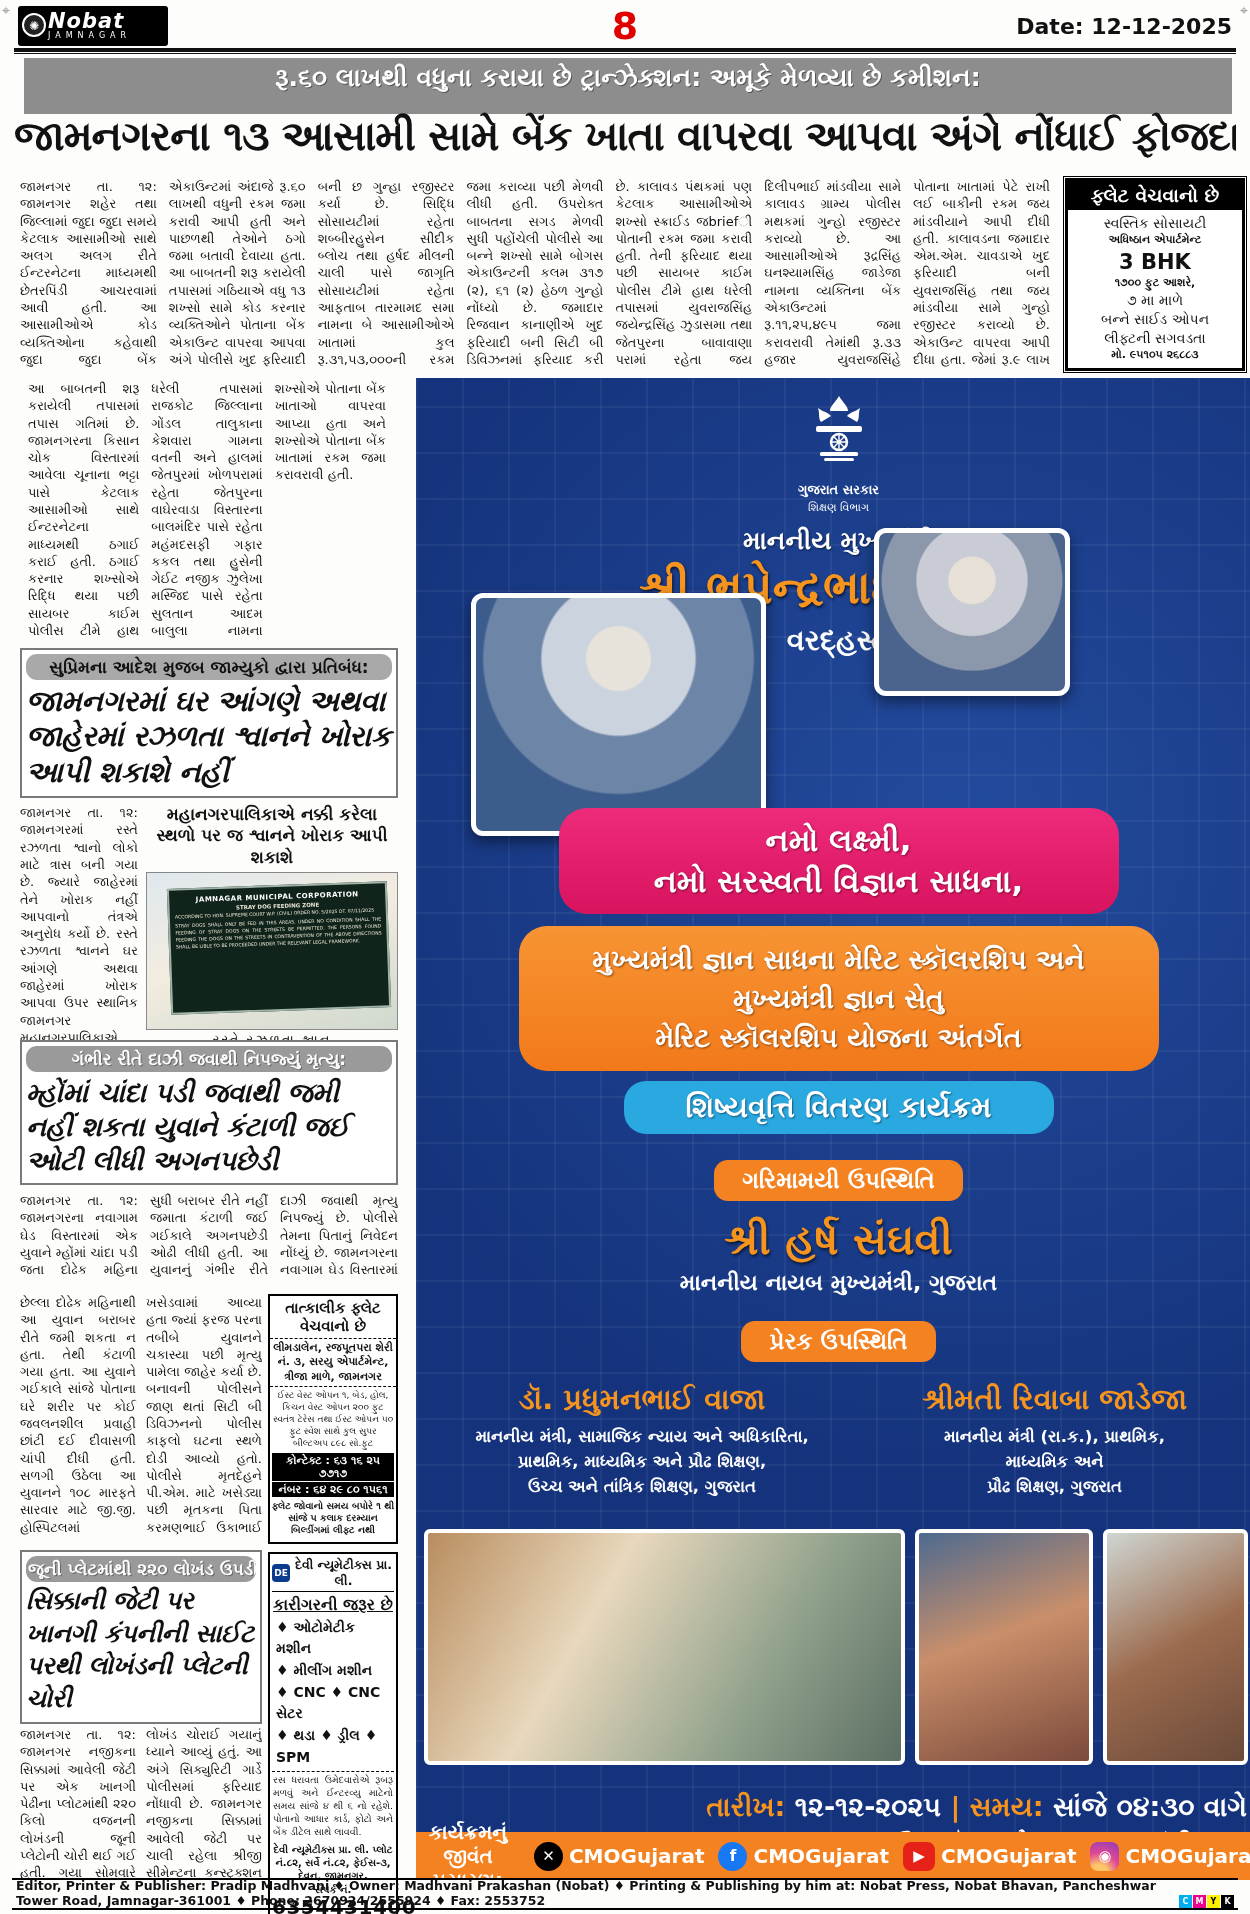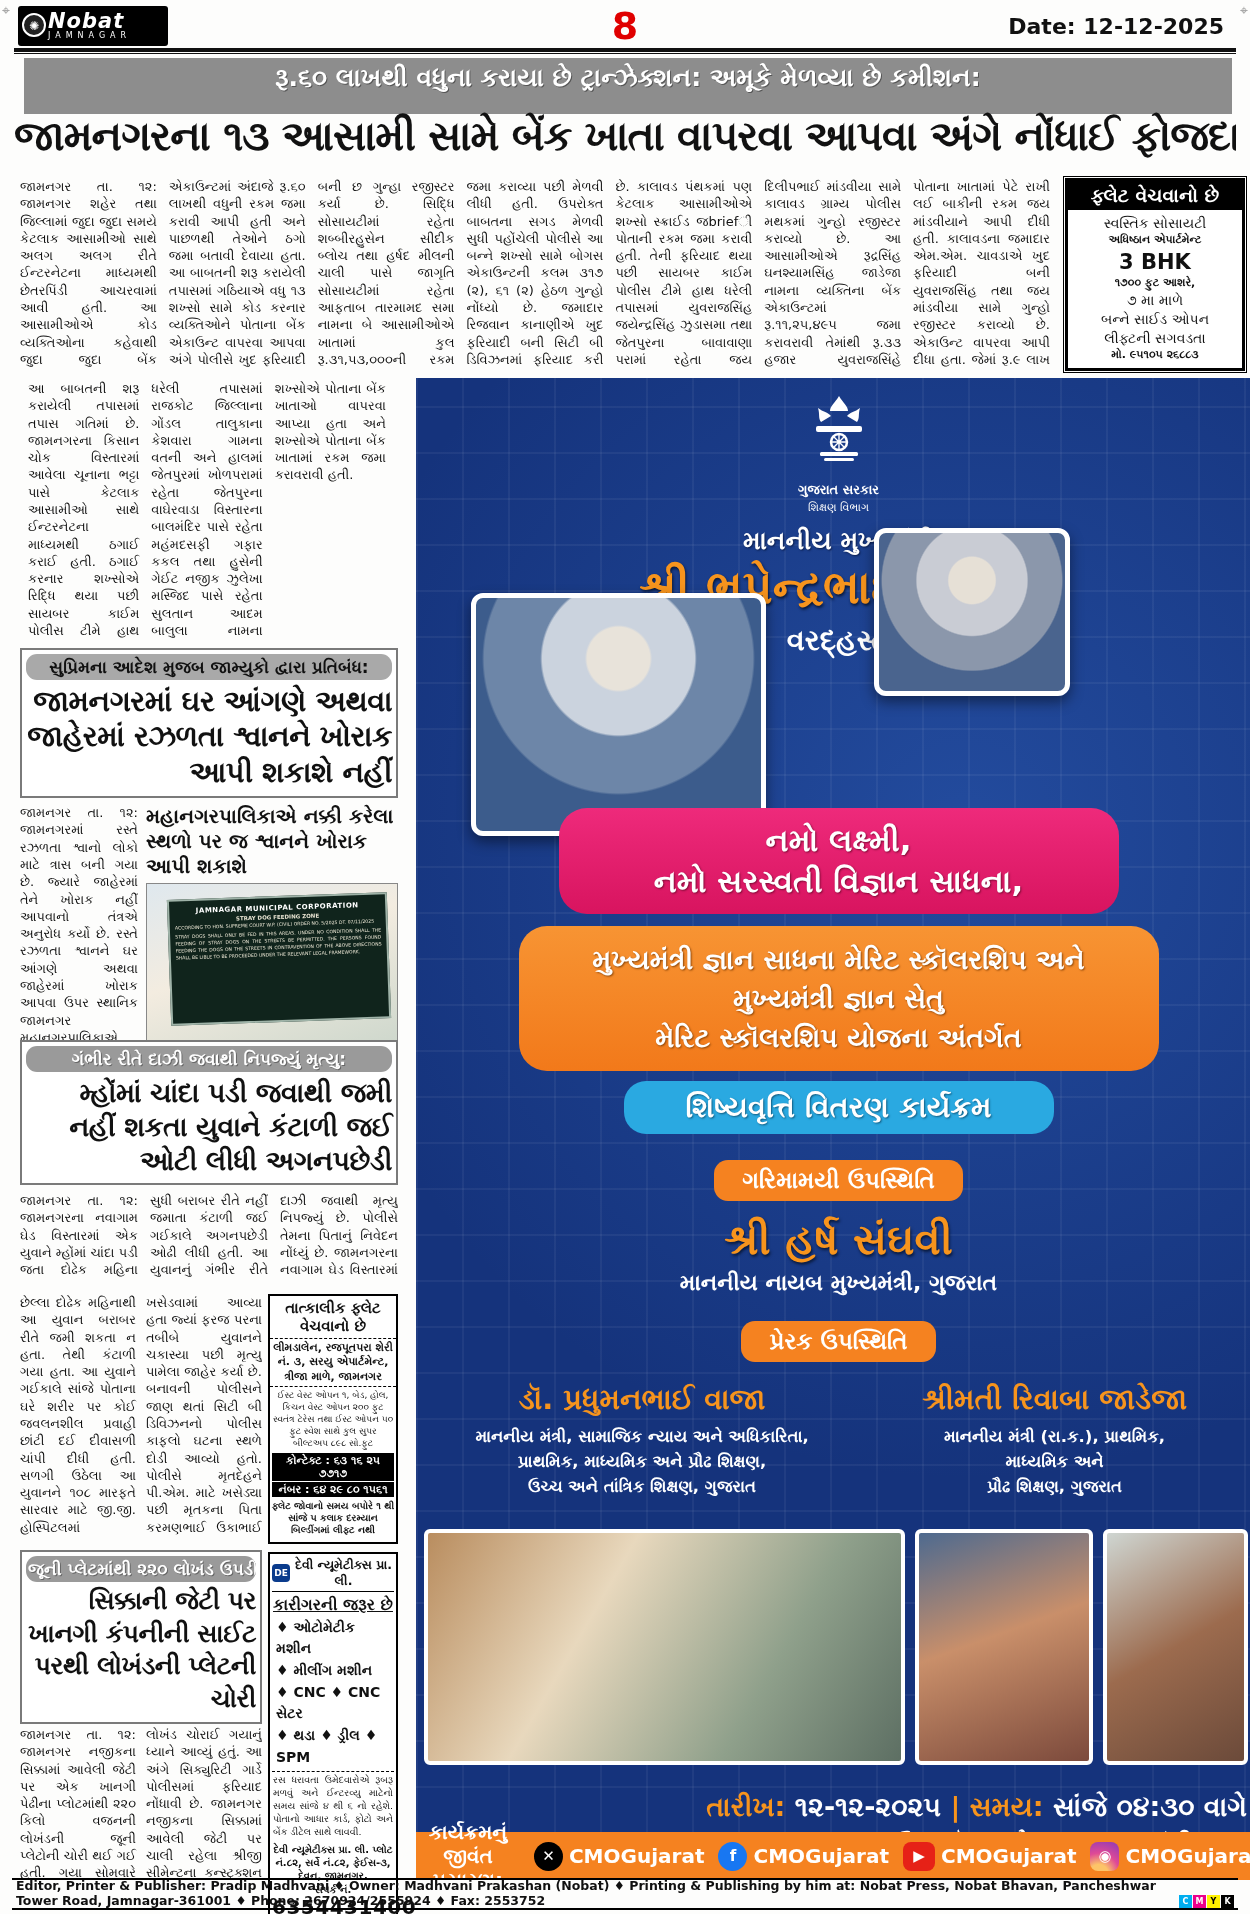--- a/index.html
+++ b/index.html
@@ -10,21 +10,21 @@
   
   #header { position:absolute; top:6px; left:18px; right:18px; height:40px; }
   .nobat-logo { position:absolute; left:0; top:0; width:150px; height:40px; background:#000; color:#fff;
                 border-radius:3px; display:flex; flex-direction:column; justify-content:center; padding-left:30px; }
   .nobat-logo .nb { font-size:21px; font-weight:bold; font-style:italic; letter-spacing:1px; line-height:20px; }
   .nobat-logo .nj { font-size:8px; letter-spacing:5px; line-height:10px; }
   .nobat-emblem { position:absolute; left:4px; top:7px; width:24px; height:24px; border:2px solid #fff;
                   border-radius:50%; background:#222; color:#fff; font-size:12px; text-align:center; line-height:22px; }
   .page-number { position:absolute; left:0; right:0; top:0; text-align:center; color:#e00000;
                  font-size:38px; font-weight:bold; line-height:40px; }
-  .page-date { position:absolute; right:8px; top:8px; font-size:22px; font-weight:bold; }
+  .page-date { position:absolute; right:0; top:8px; font-size:22px; font-weight:bold; }
   #header-rule { position:absolute; top:48px; left:14px; right:14px; height:6px;
                  border-top:4px solid #111; border-bottom:1px solid #111; }
   
   #strapline { position:absolute; top:58px; left:24px; right:18px; height:56px; background:#8d8d8d;
                color:#fff; font-weight:bold; font-size:25px; text-align:center; line-height:40px;
                text-shadow:1px 1px 0 #555; overflow:hidden; white-space:nowrap; }
   
   #lead-headline { position:absolute; top:100px; left:14px; right:14px; height:72px; font-size:41px;
                    font-weight:bold; text-align:center; white-space:nowrap; overflow:hidden;
                    letter-spacing:-1px; line-height:72px; }
@@ -42,28 +42,28 @@
   .rail-tail { margin-top:6px; font-size:12.5px; line-height:1.3; text-align:justify; }
   
   #lead-left { position:absolute; top:380px; left:28px; width:358px; height:262px;
                column-count:3; column-gap:12px; }
   
   .story-frame { border:2px solid #7a7a7a; padding:4px; background:#fff; }
   .kicker { background:#a9a9a9; font-weight:bold; font-size:17px; text-align:center; padding:3px 2px;
             white-space:nowrap; overflow:hidden;border-radius:11px; }
   .kicker.light { color:#fff; background:#9a9a9a; text-shadow:1px 1px 0 #666; }
   .kicker.dark { color:#101010; }
-  .story-headline { font-weight:bold; text-align:right; letter-spacing:-0.5px; }
+  .story-headline { font-weight:bold; text-align:left; letter-spacing:-0.5px;font-style:italic; }
   
   #dog-story { position:absolute; top:648px; left:20px; width:378px; }
   #dog-story .story-headline { font-size:29px; line-height:1.22; padding:4px 0 2px; }
   #dog-body { display:flex; margin-top:6px; height:236px; }
   #dog-col1 { width:118px; }
   #dog-right { flex:1; margin-left:8px; }
-  #dog-subhead { font-weight:bold; font-size:20px; line-height:1.25; text-align:left; padding-bottom:4px; }
+  #dog-subhead { font-weight:bold; font-size:17px; line-height:1.25; text-align:center; padding-bottom:4px; }
   #sign-photo { height:158px; border:1px solid #888; position:relative; overflow:hidden;
                 background:linear-gradient(160deg,#dfe8ee 0%,#f3ece0 45%,#cfd8cd 100%); }
   #sign-board { position:absolute; left:22px; top:12px; right:8px; bottom:18px; background:#10241c;
                 border:2px solid #9fb3a8; transform:rotate(-2deg); color:#e8e4d2; padding:6px 5px;
                 text-align:center; overflow:hidden; }
   #sign-board .bl1 { font-size:7px; font-weight:bold; letter-spacing:0.5px; color:#fff; }
   #sign-board .bl2 { font-size:5.5px; font-weight:bold; margin-top:2px; }
   #sign-board .bl3, #sign-board .bl4 { font-size:4.6px; margin-top:2px; line-height:1.5; text-align:justify; }
   #dog-caption-lead { font-size:13px; text-align:center; letter-spacing:2px; padding-top:2px; }
   #dog-tail { margin-top:4px; column-count:3; column-gap:12px; height:52px; }

